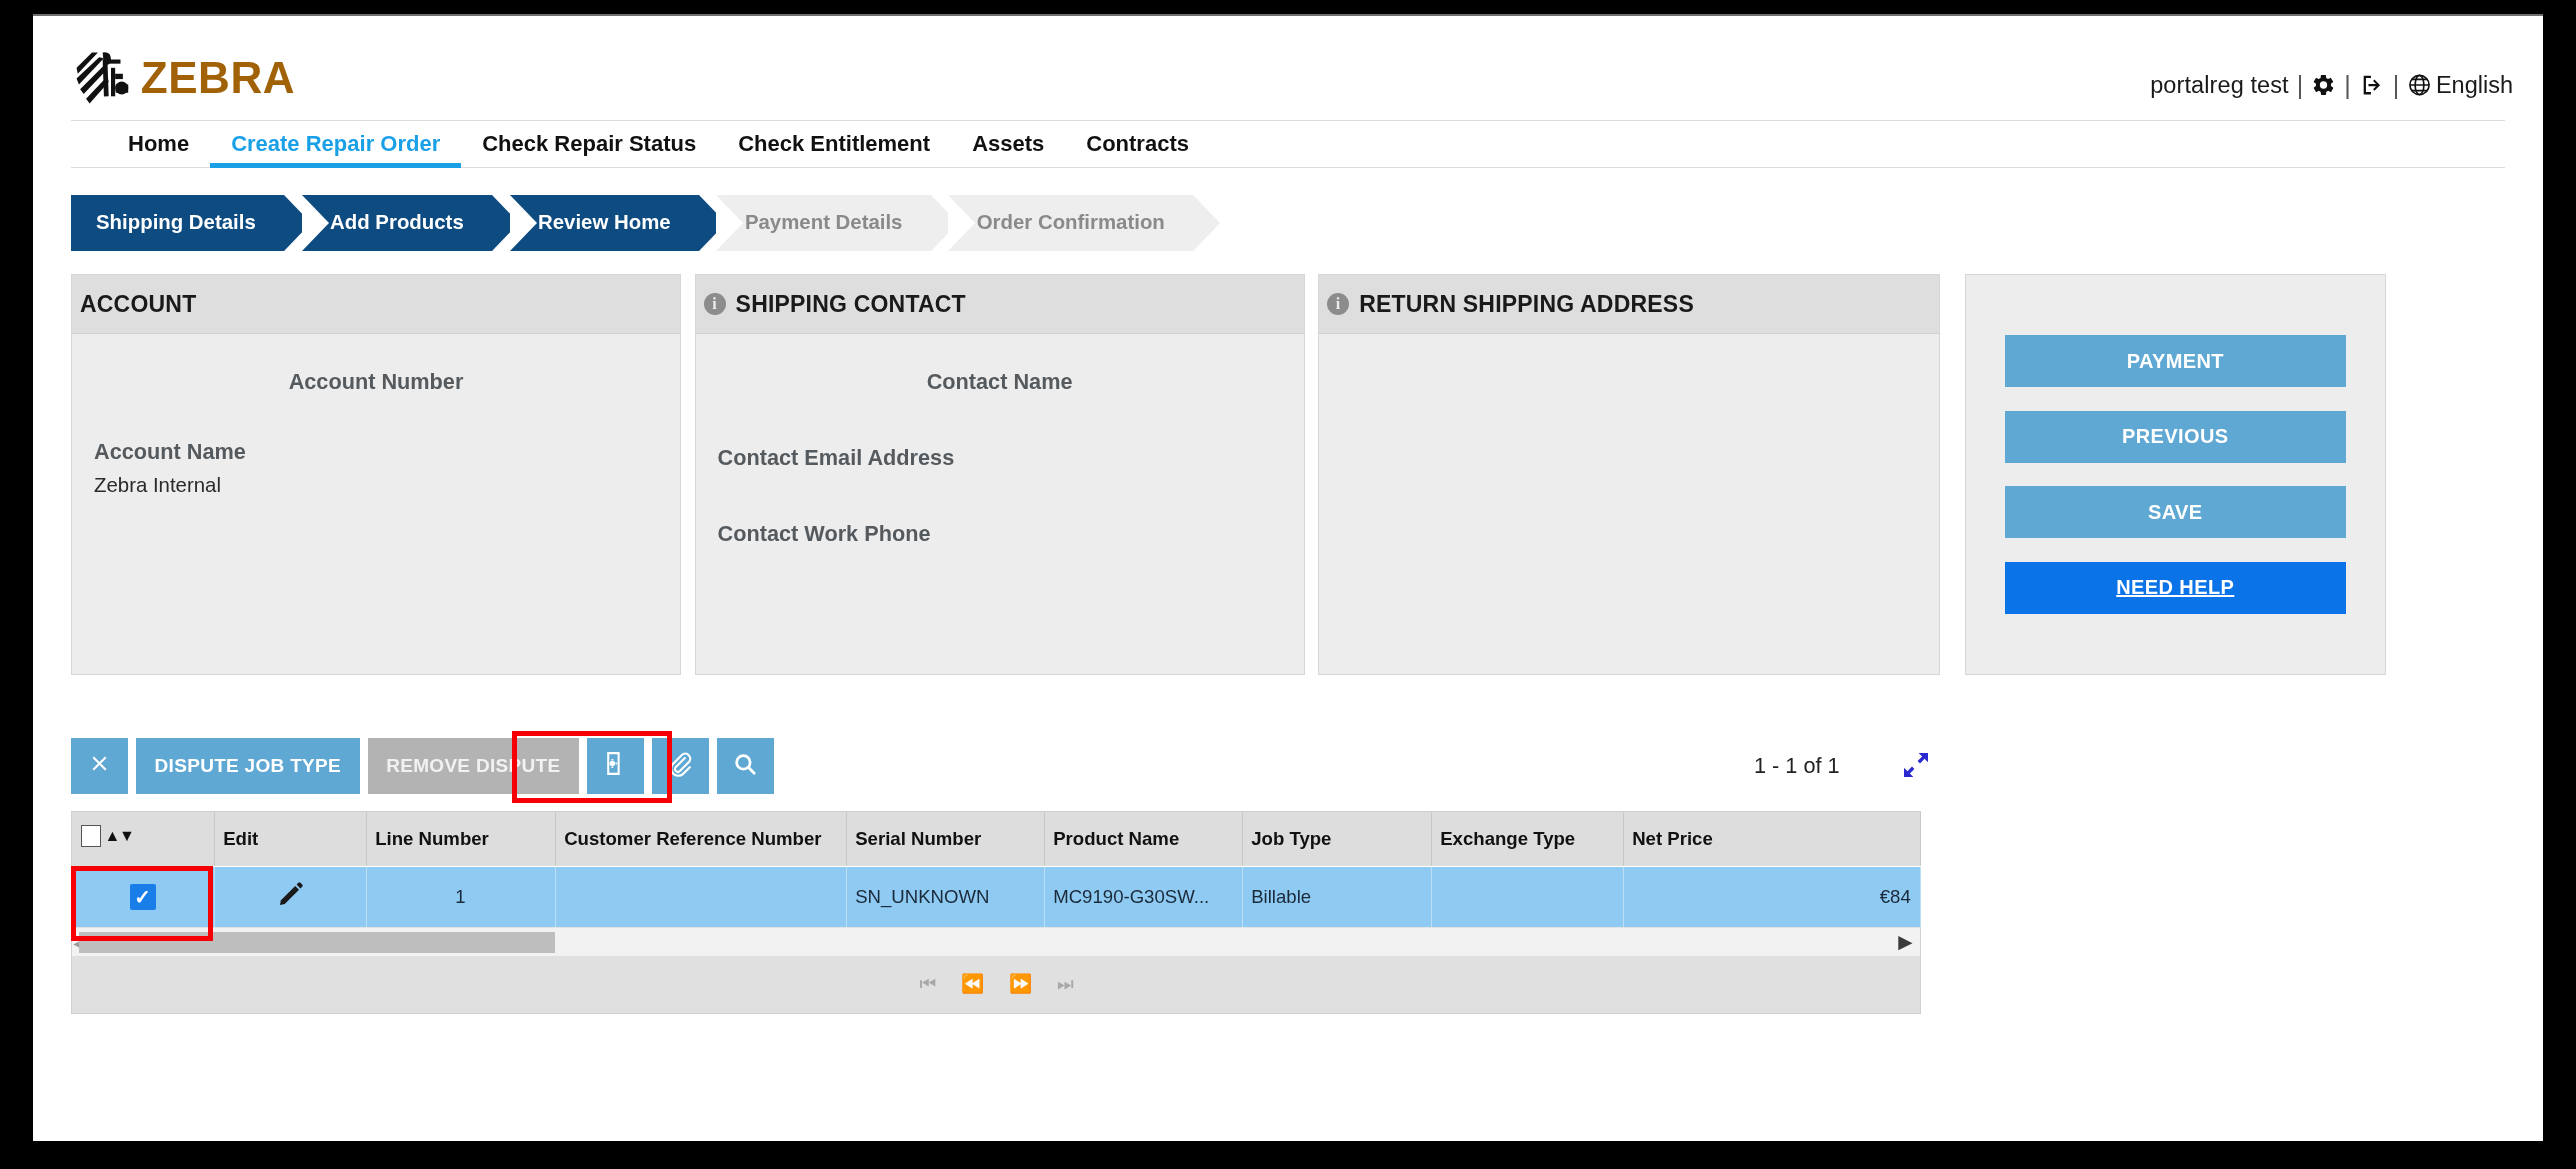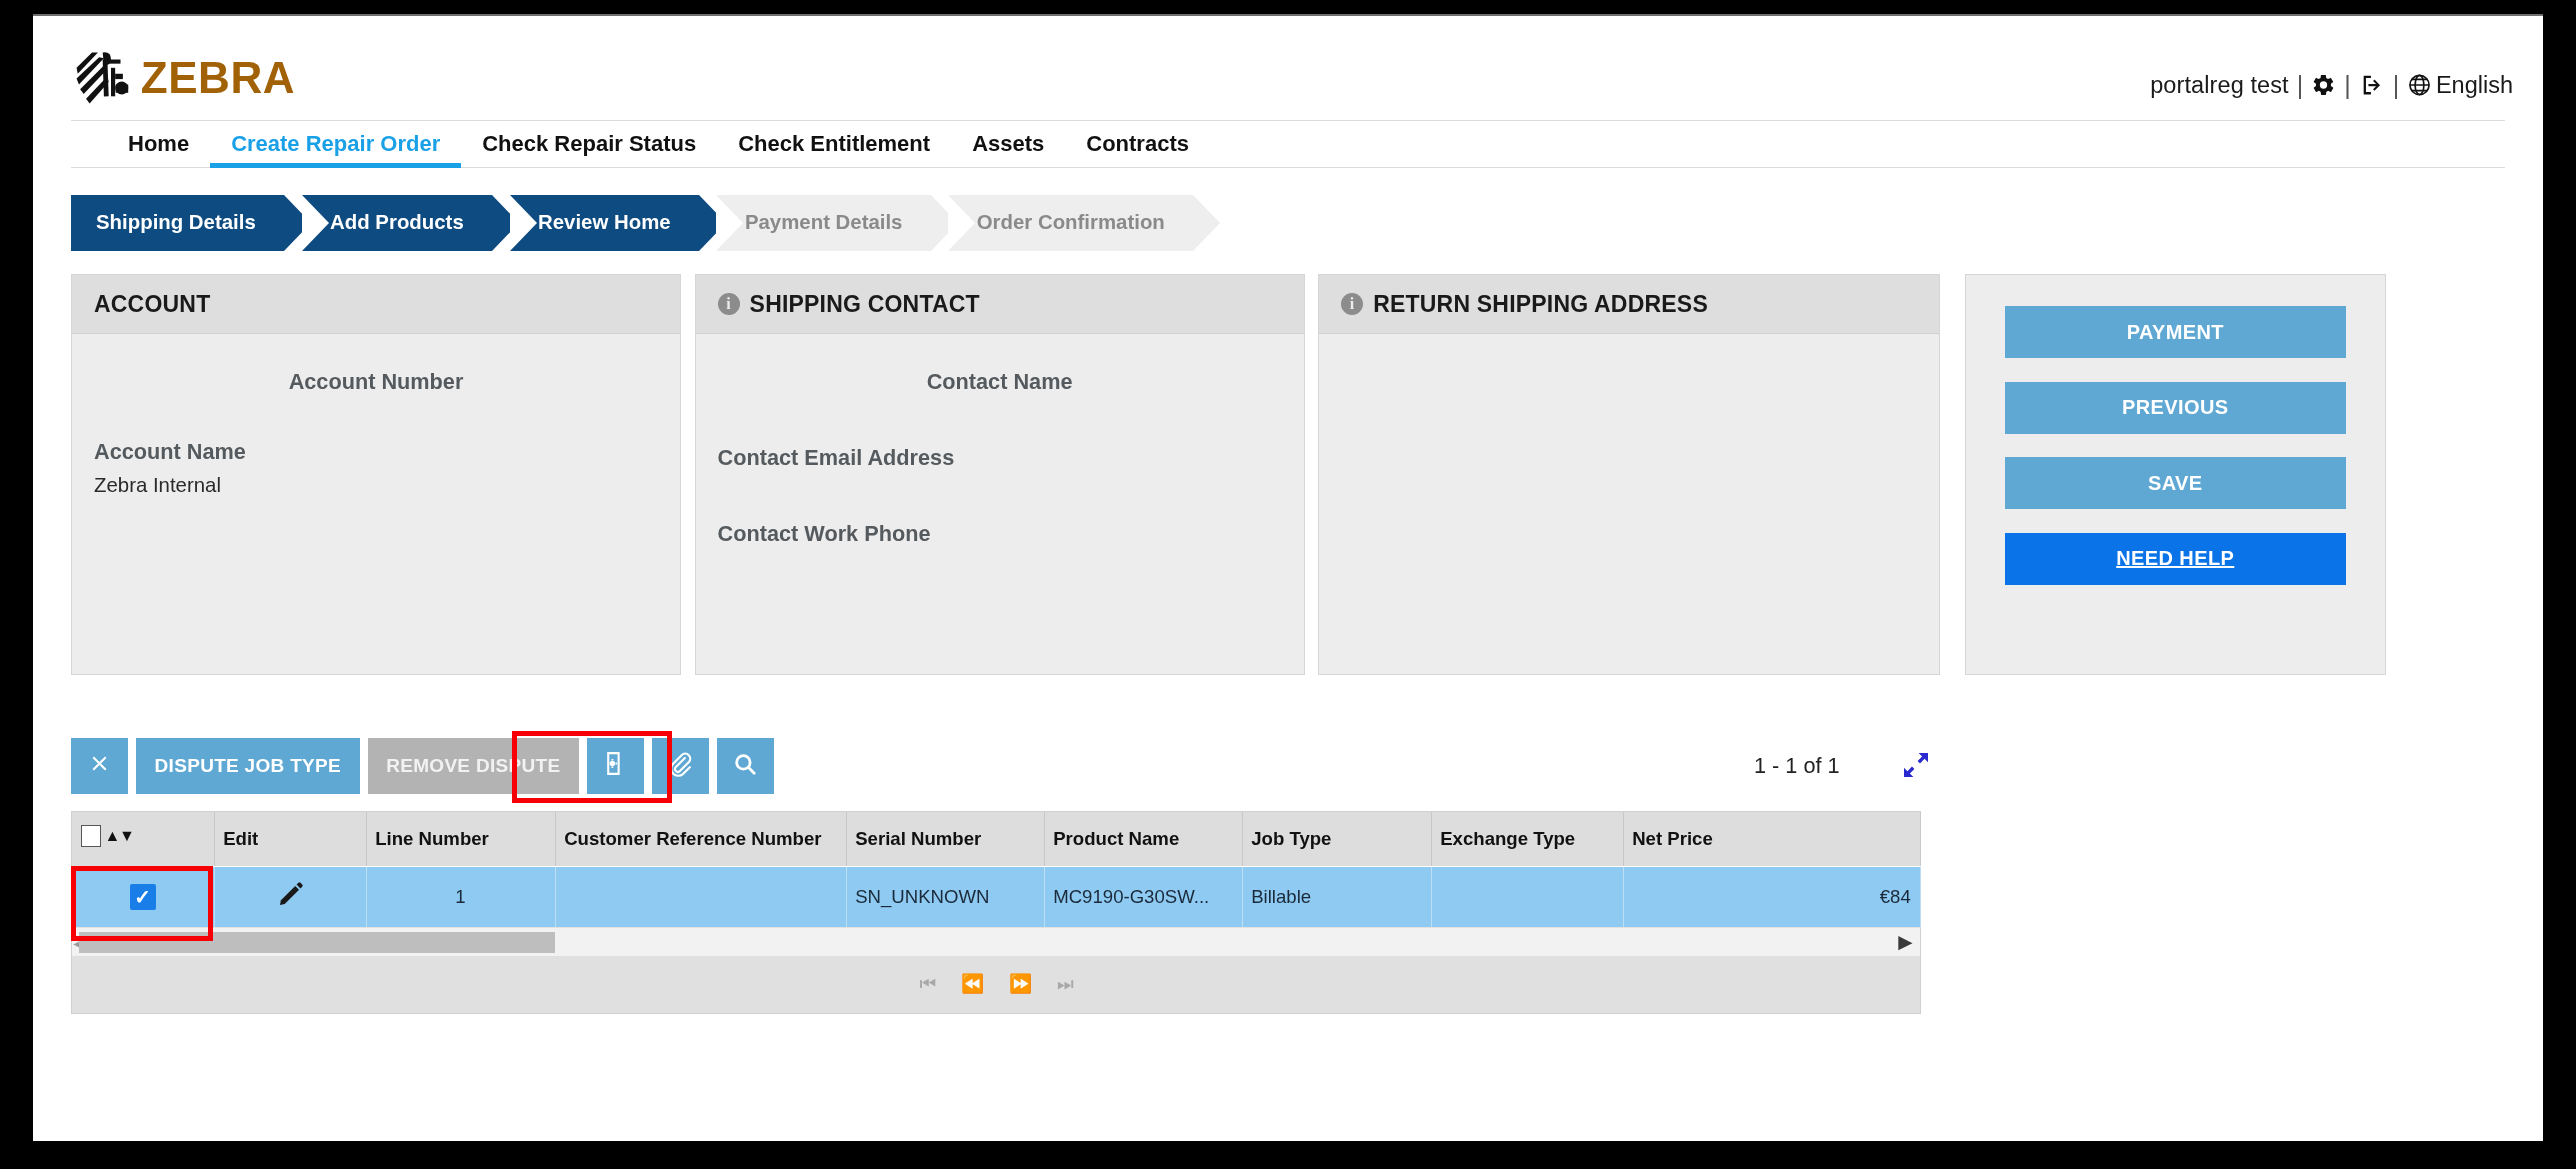--- a/index.html
+++ b/index.html
@@ -126,21 +126,21 @@
     background: #ededed;
     border: 1.2px solid #d6d6d6;
     width: 610px;
     height: 401px;
     display: flex; flex-direction: column;
   }
   .panel-head {
     background: #dedede;
     height: 59px;
     display: flex; align-items: center;
-    padding: 0 0 0 22px;
+    padding: 0 0 0 8px;
     font-size: 23px; font-weight: bold;
     color: #1a1a1a; letter-spacing: 0.2px;
     border-bottom: 0.6px solid #d0d0d0;
   }
   .info-circle {
     width: 22px; height: 22px; border-radius: 50%;
     background: #8c8c8c; color: #ededed;
     font-size: 16px; font-weight: bold;
     display: inline-flex; align-items: center; justify-content: center;
     margin-right: 10px; font-family: "Liberation Serif", serif;
@@ -158,20 +158,21 @@
   .panel-wide { width: 622px; }
 
   .actions-panel {
     background: #ededed;
     border: 1.2px solid #d6d6d6;
     width: 421px;
     height: 401px;
     padding: 31px 39px;
     display: flex; flex-direction: column; gap: 23.5px;
     margin-left: 11px;
+    justify-content: center;
   }
   .act-btn {
     height: 52px;
     background: #5fa8d3;
     color: #ffffff;
     border: none;
     font-size: 20px; font-weight: bold;
     letter-spacing: 0.4px;
     font-family: "Liberation Sans", sans-serif;
     cursor: pointer;

